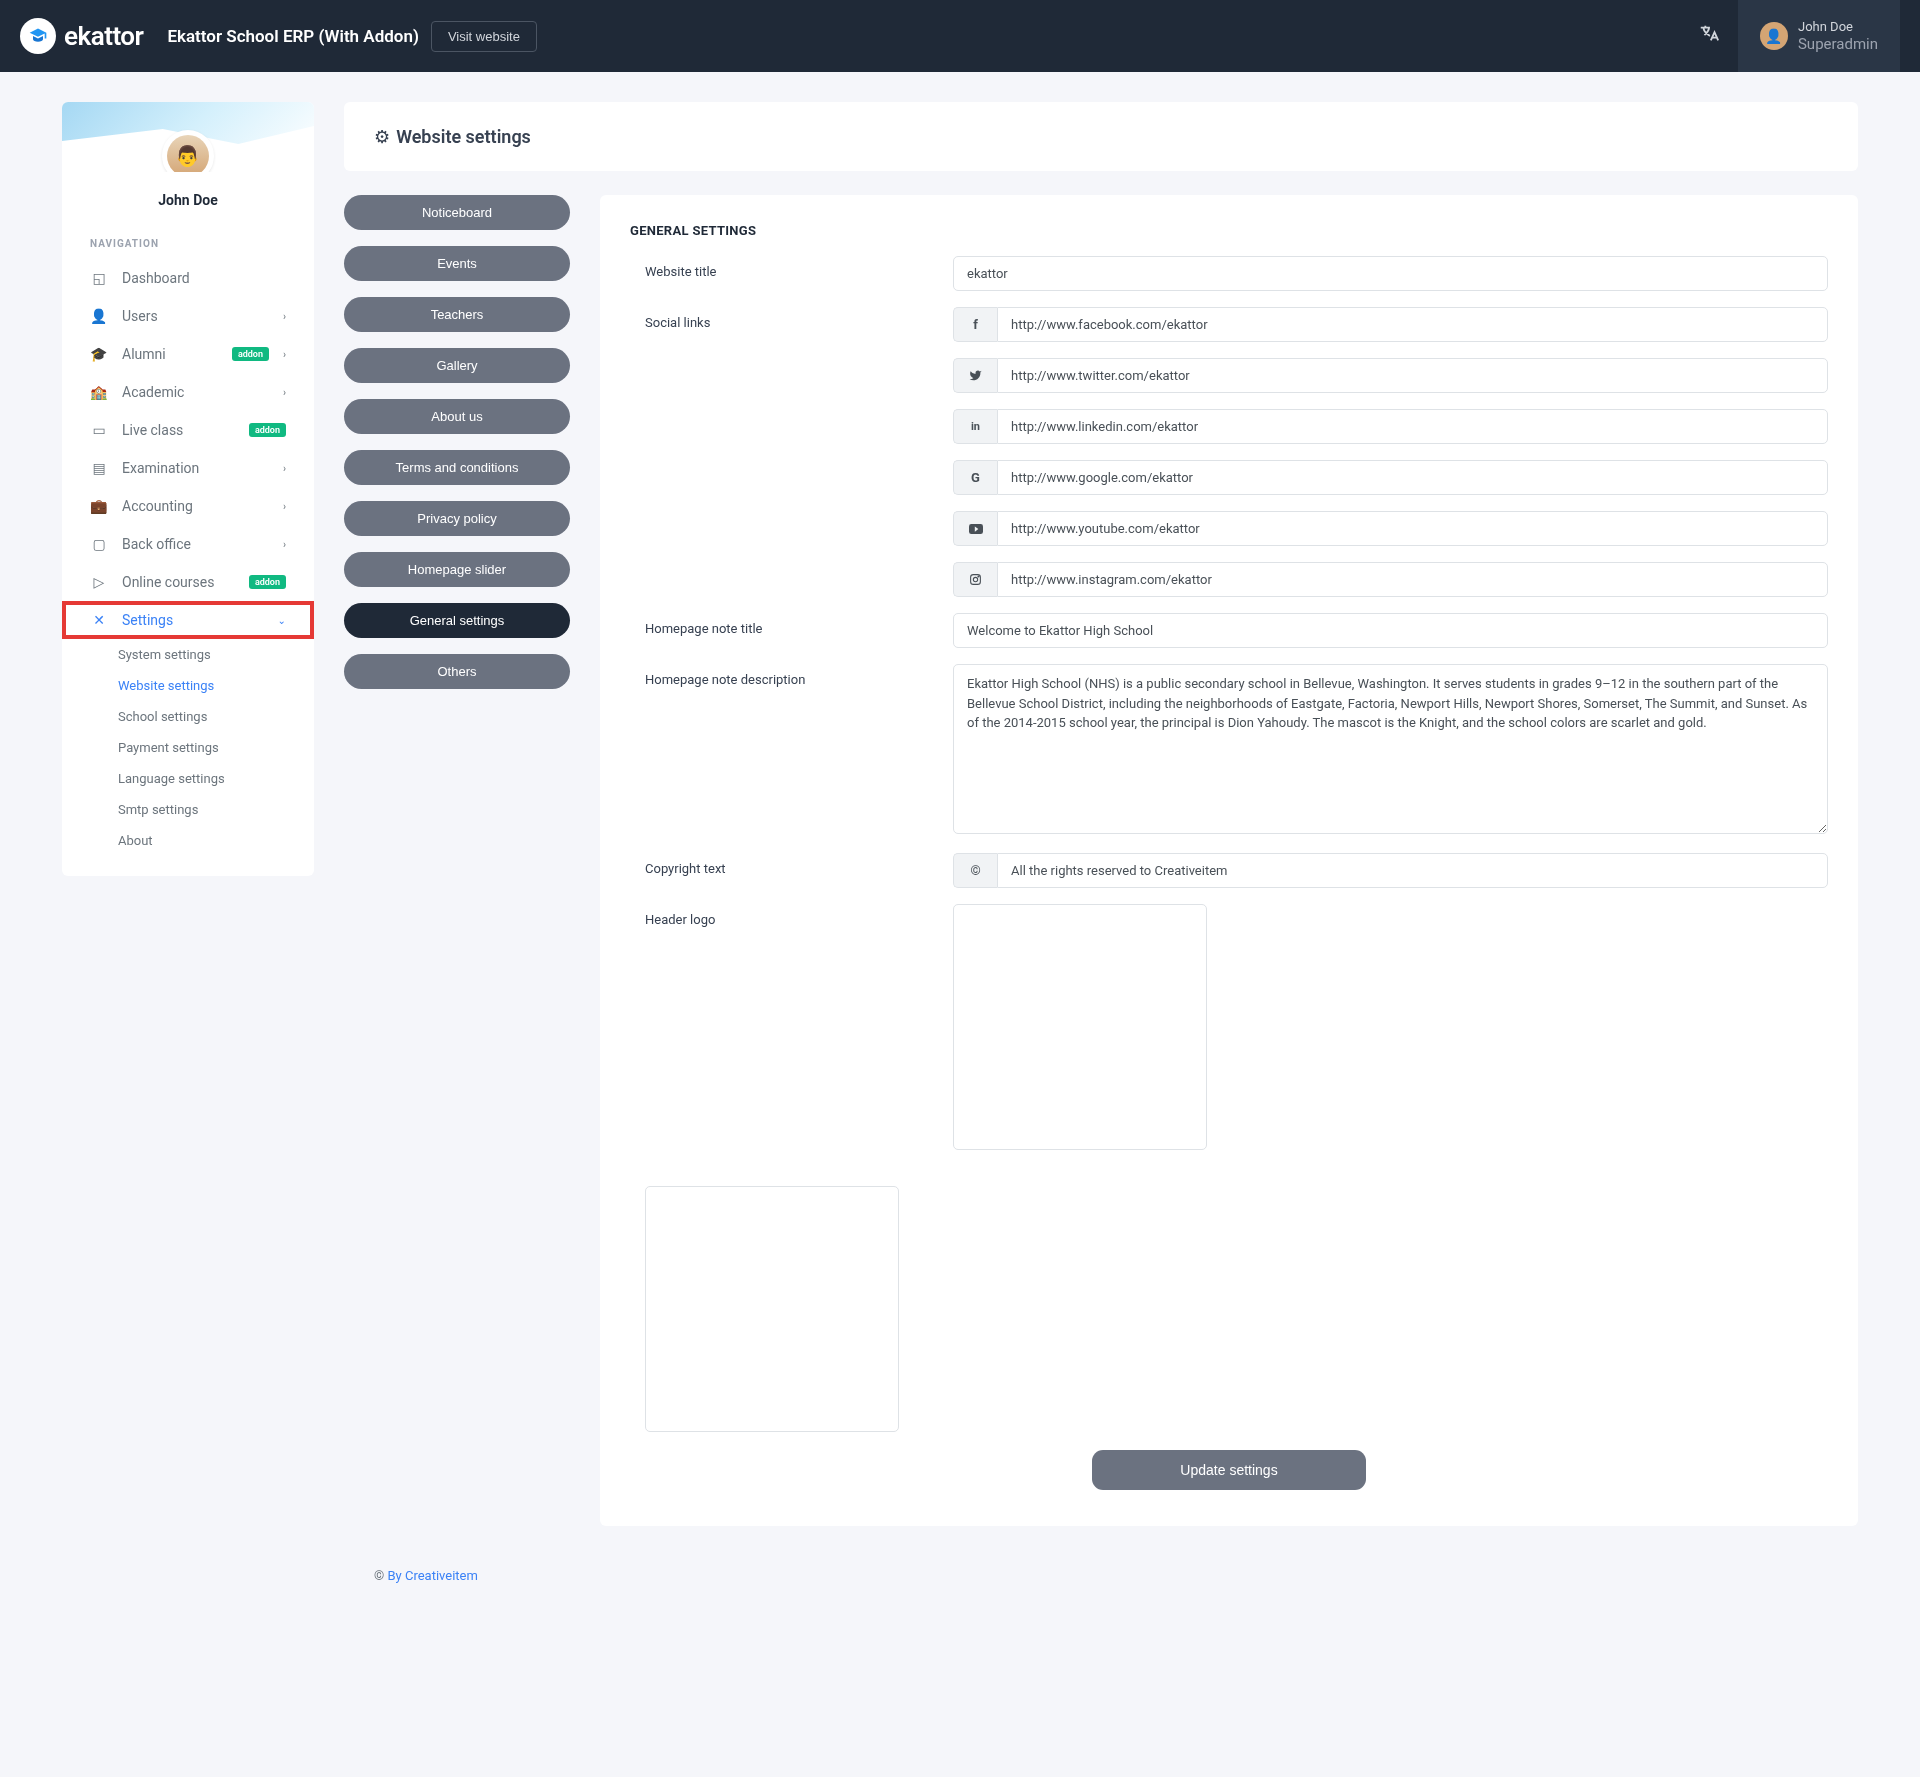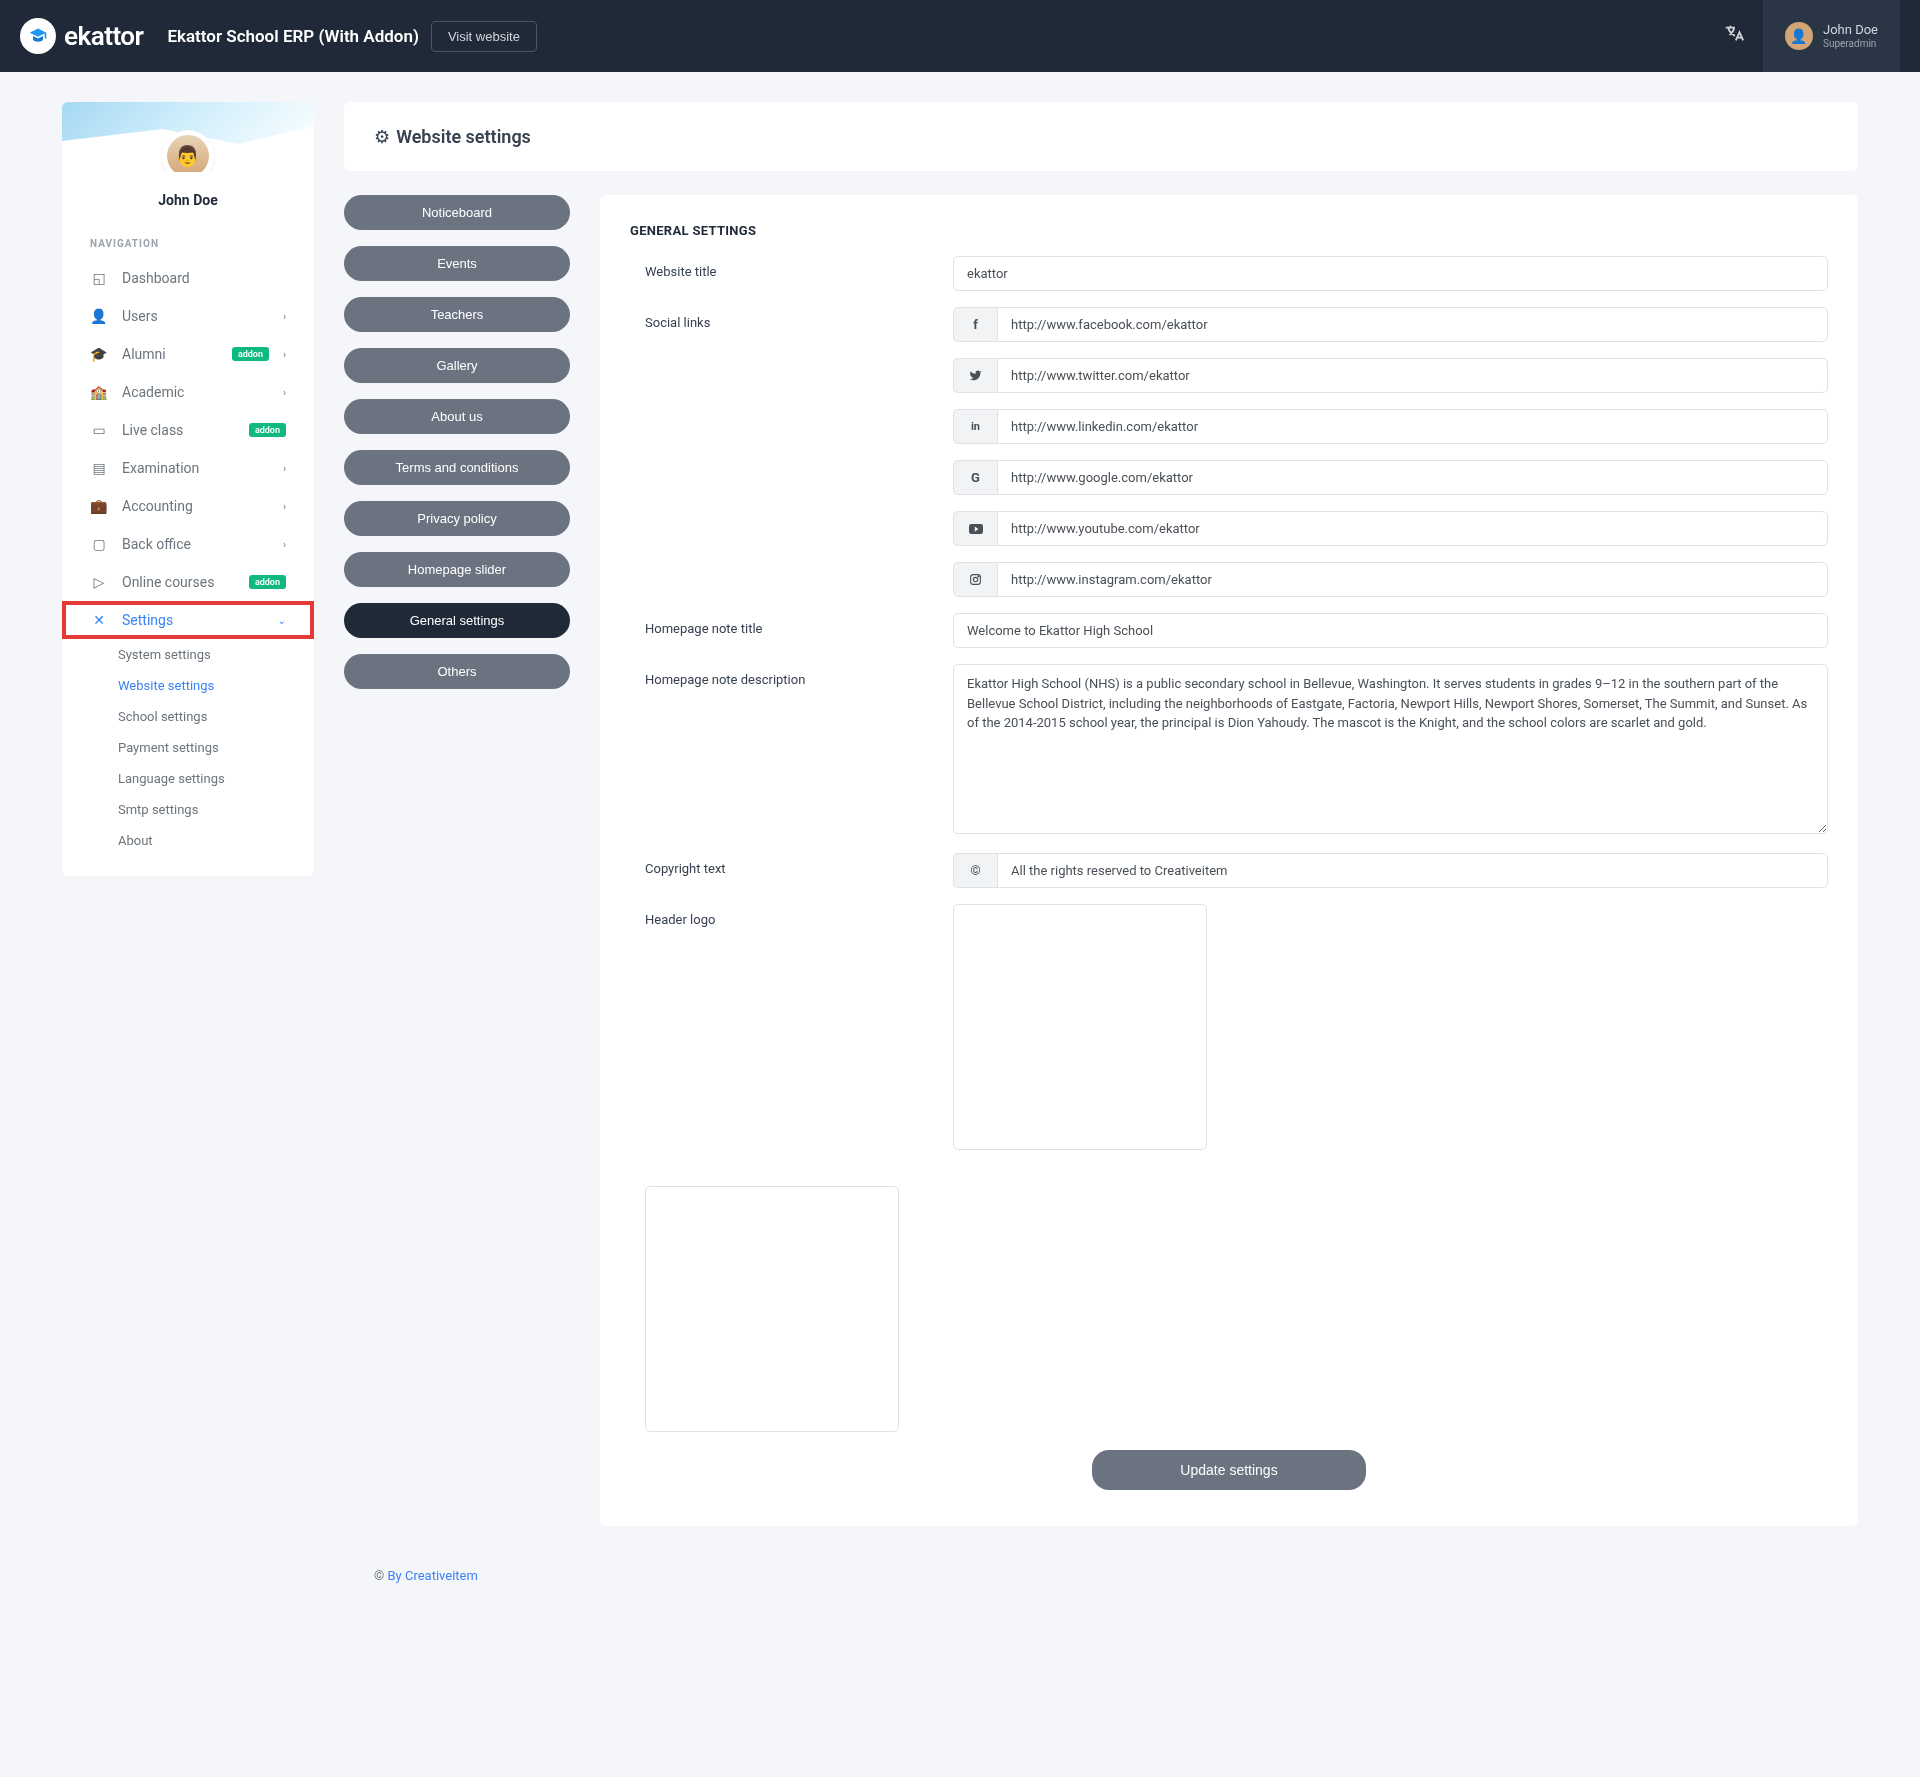--- a/index.html
+++ b/index.html
@@ -10,21 +10,21 @@
 .logo-circle svg { width: 20px; height: 20px; }
 .logo-text { font-size: 26px; font-weight: 600; color: #fff; letter-spacing: -0.5px; }
 .topbar-title { font-size: 17px; font-weight: 600; color: #fff; margin-right: 12px; }
 .visit-btn { background: transparent; border: 1px solid #4b5563; color: #d1d5db; padding: 7px 16px; border-radius: 4px; font-size: 13px; cursor: pointer; }
 .topbar-spacer { flex: 1; }
 .lang-icon { color: #d1d5db; margin-right: 18px; font-size: 18px; cursor: pointer; }
 .user-box { background: #2a3646; padding: 12px 22px; display: flex; align-items: center; gap: 10px; height: 72px; }
 .avatar-sm { width: 28px; height: 28px; border-radius: 50%; background: #d4a574; display: flex; align-items: center; justify-content: center; font-size: 14px; color: #fff; }
 .user-meta { display: flex; flex-direction: column; line-height: 1.2; }
 .user-name { font-size: 13px; color: #d1d5db; }
-.user-role { font-size: 10px; color: #9ca3af; }
+.user-role { font-size: 15px; color: #9ca3af; }
 
 .layout { display: flex; gap: 30px; padding: 30px 62px 30px 62px; align-items: flex-start; }
 .sidebar { width: 252px; background: #fff; border-radius: 6px; padding-bottom: 20px; position: relative; flex-shrink: 0; }
 .sidebar-top { height: 70px; position: relative; overflow: hidden; border-radius: 6px 6px 0 0; }
 .sidebar-wave { position: absolute; top: 0; left: 0; right: 0; height: 60px; background: linear-gradient(135deg, #a5d8f3 0%, #d4f0fc 50%, #fff 100%); clip-path: polygon(0 0, 100% 0, 100% 40%, 70% 70%, 40% 45%, 0 65%); }
 .profile-pic { width: 52px; height: 52px; border-radius: 50%; background: #fff; border: 3px solid #fff; position: absolute; left: 50%; transform: translateX(-50%); top: 28px; display: flex; align-items: center; justify-content: center; overflow: hidden; box-shadow: 0 1px 3px rgba(0,0,0,0.1); }
 .profile-pic-inner { width: 42px; height: 42px; border-radius: 50%; background: linear-gradient(#e8d4b8, #d4a574); display: flex; align-items: center; justify-content: center; font-size: 20px; }
 .profile-name { text-align: center; font-weight: 700; color: #1f2937; font-size: 14px; margin-top: 20px; margin-bottom: 20px; }
 .nav-heading { font-size: 10px; font-weight: 700; color: #9ca3af; letter-spacing: 1px; padding: 10px 28px; }
 .nav-item { display: flex; align-items: center; padding: 10px 28px; cursor: pointer; color: #6c757d; font-size: 14px; gap: 14px; position: relative; }
@@ -54,21 +54,21 @@
 .form-row { display: flex; margin-bottom: 16px; margin-left: 15px; }
 .form-label { width: 308px; flex-shrink: 0; font-size: 13px; color: #374151; padding-top: 8px; }
 .form-field { flex: 1; min-width: 0; }
 .input { width: 100%; border: 1px solid #dee2e6; border-radius: 5px; padding: 9px 13px; font-size: 13px; color: #495057; font-family: inherit; }
 .input-group { display: flex; margin-bottom: 16px; }
 .input-group:last-child { margin-bottom: 0; }
 .input-addon { width: 44px; background: #f1f3f5; border: 1px solid #dee2e6; border-right: none; border-radius: 5px 0 0 5px; display: flex; align-items: center; justify-content: center; font-size: 13px; color: #495057; flex-shrink: 0; }
 .input-group .input { border-radius: 0 5px 5px 0; }
 textarea.input { resize: vertical; min-height: 170px; line-height: 1.5; }
 .logo-box { width: 254px; height: 246px; border: 1px solid #dee2e6; border-radius: 5px; background: #fff; }
-.submit-btn { background: #6b7280; color: #fff; border: none; border-radius: 17px; padding: 12px 88px; font-size: 14px; cursor: pointer; margin: 18px auto 0; display: block; }
+.submit-btn { background: #6b7280; color: #fff; border: none; border-radius: 11px; padding: 12px 88px; font-size: 14px; cursor: pointer; margin: 18px auto 0; display: block; }
 
 .footer { padding: 18px 30px 10px; font-size: 13px; color: #6c757d; }
 .footer a { color: #3b82f6; text-decoration: none; }
 </style>
 </head>
 <body>
 
 <div class="topbar">
   <div class="topbar-logo">
     <div class="logo-circle">

